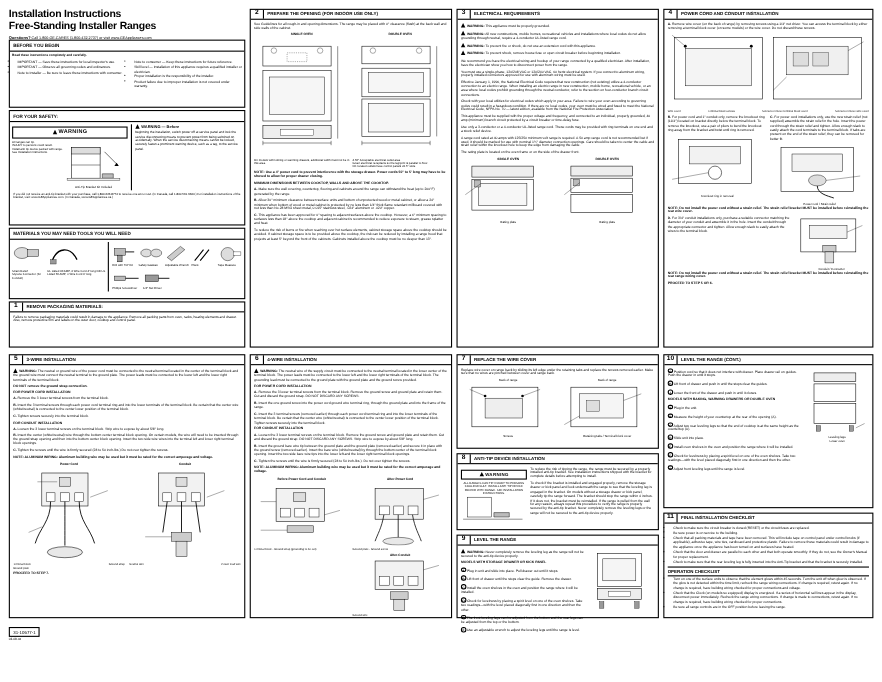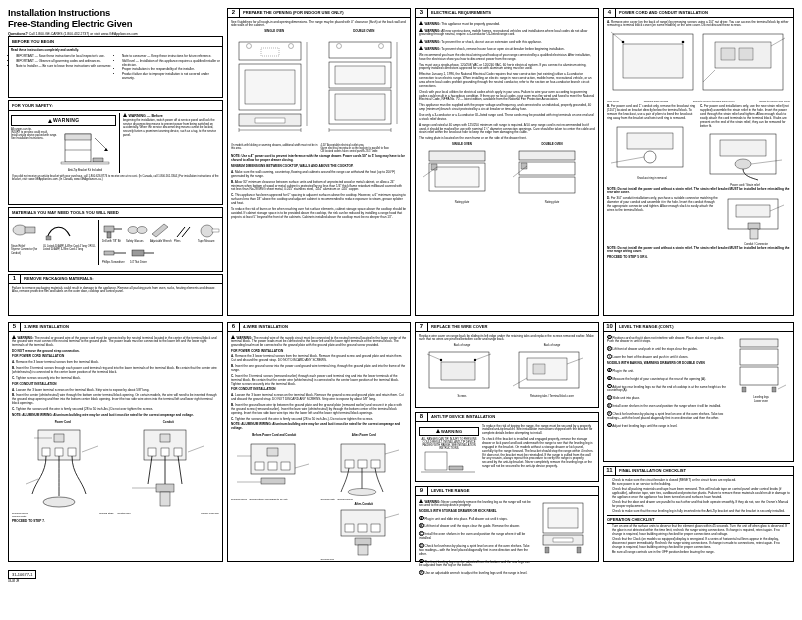--- a/index.html
+++ b/index.html
@@ -64,21 +64,21 @@
   .bold { font-weight:bold; }
 </style>
 </head>
 <body>
 
 <div class="page">
 
   <div class="title-block">
     <h1>
       <span>Installation Instructions</span><br>
-      <span>Free-Standing Electric Given</span>
+      <span>Free-Standing Installer Ranges</span>
     </h1>
     <div class="questions">
       <b>Questions?</b>
       <span>Call 1.800.GE.CARES (1.800.432.2737) or visit www.GEAppliances.com</span><br>
       <span>In Canada, call 1.800.561.3344 or visit www.GEAppliances.ca</span>
     </div>
   </div>
 
   <div class="box" style="left:8px; top:36px; width:215px; height:62px;">
     <div class="box-title">BEFORE YOU BEGIN</div>

